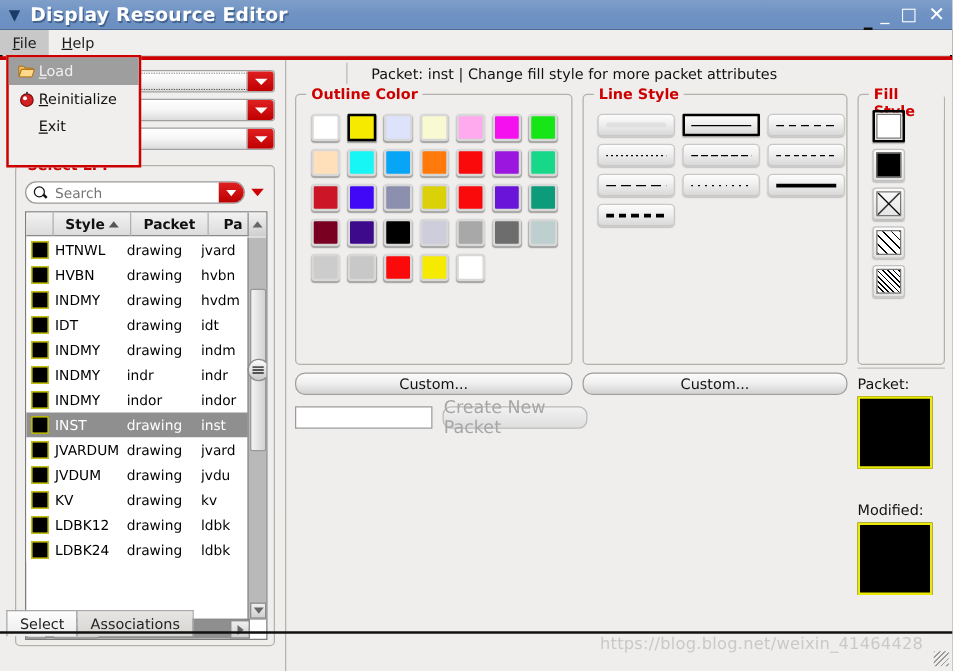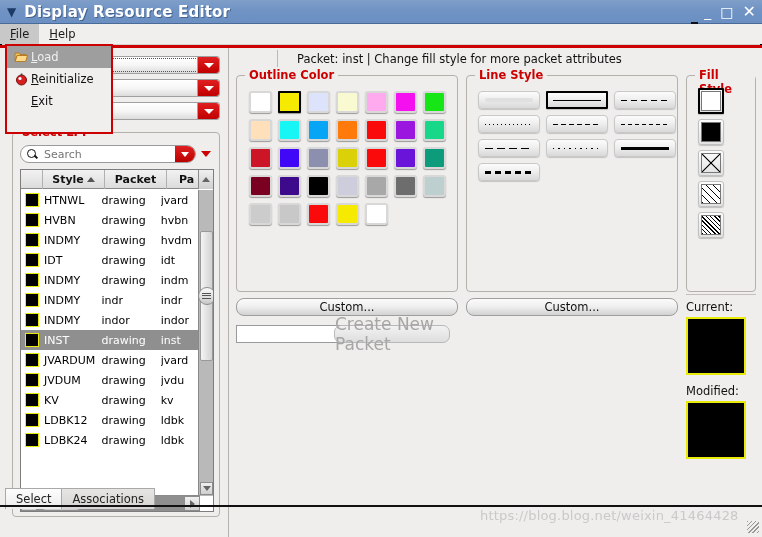--- a/index.html
+++ b/index.html
@@ -349,25 +349,25 @@
   }
   #custom1{ left:6px; top:250px; width:222px; }
   #custom2{ left:236px; top:250px; width:212px; }
 
   
   #newpacket-input{
     position:absolute; left:6px; top:277px; width:110px; height:18px;
     background:#fff; border:1px solid #9a9a9a;
   }
   #create-btn{
-    position:absolute; left:104px; top:277px; width:116px; height:18px;
+    position:absolute; left:124px; top:277px; width:116px; height:18px;
     background:linear-gradient(to bottom,#f2f2f2,#dedede);
     border:1px solid #b9b9b9;border-radius:7px;
     display:flex;align-items:center;justify-content:center;
-    font-size:17px; color:#a6a6a6;
+    font-size:14px; color:#a6a6a6;
   }
   #modify-btn{
     position:absolute; right:6px; top:277px; width:160px; height:20px;
     background:linear-gradient(to bottom,#fbfbfb 0%,#eeeeee 45%,#d0d0d0 100%);
     border:1px solid #8e8e8e;border-radius:10px;
     display:flex;align-items:center;justify-content:center;
     font-size:11.5px; color:#111;
   }
 
   
@@ -795,23 +795,23 @@
             <div class="fsin" style="background: repeating-linear-gradient(45deg, rgb(0, 0, 0) 0px, rgb(0, 0, 0) 1px, rgb(255, 255, 255) 1px, rgb(255, 255, 255) 5px);"></div>
           </div>
           <div class="fs">
             <div class="fsin" style="background: repeating-linear-gradient(45deg, rgb(0, 0, 0) 0px, rgb(0, 0, 0) 1px, rgb(255, 255, 255) 1px, rgb(255, 255, 255) 3px);"></div>
           </div>
         </div>
     </div>
 
     <div id="cm-sep"></div>
     <div id="cmpanel">
-      <div class="cmlabel">Current:</div>
+      <div class="cmlabel">Packet:</div>
       <div class="cmbox" id="current-box" style="background: rgb(0, 0, 0); border-color: rgb(233, 233, 10);"></div>
-      <div class="cmlabel" style="margin-top:9px">Modified:</div>
+      <div class="cmlabel" style="margin-top:26px">Modified:</div>
       <div class="cmbox" id="modified-box" style="background: rgb(0, 0, 0); border-color: rgb(233, 233, 10);"></div>
     </div>
 
     <div class="custombtn" id="custom1">
       <span>Custom...</span>
     </div>
     <div class="custombtn" id="custom2">
       <span>Custom...</span>
     </div>
 

